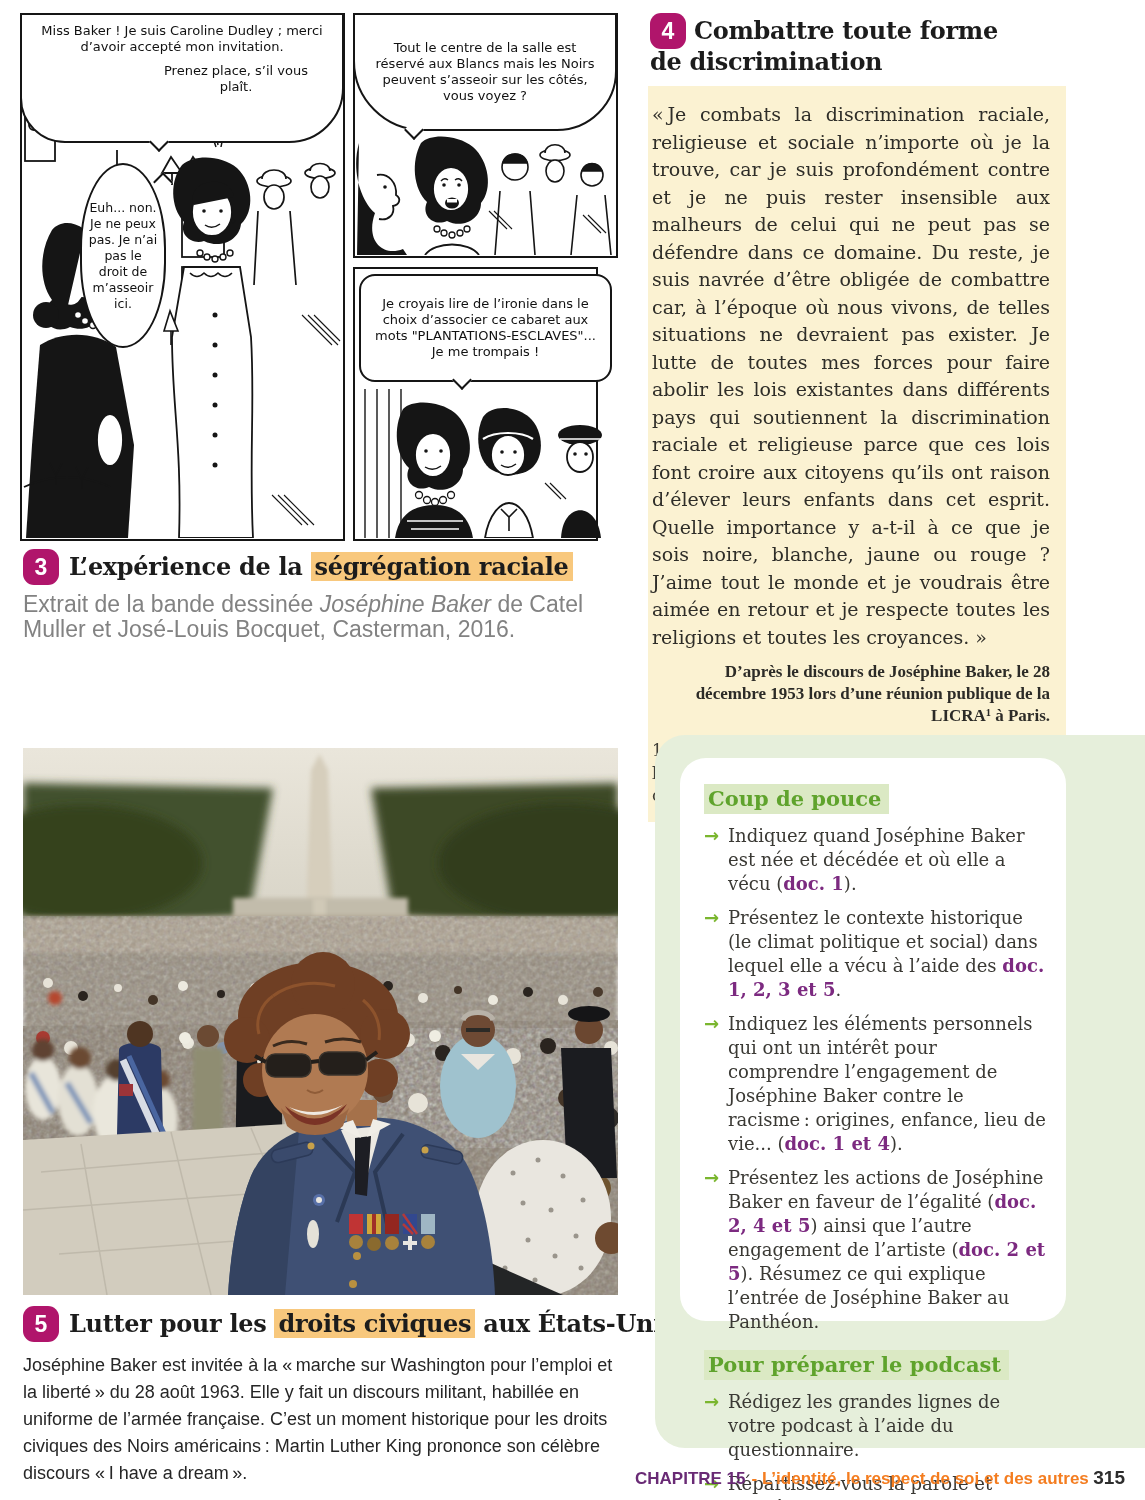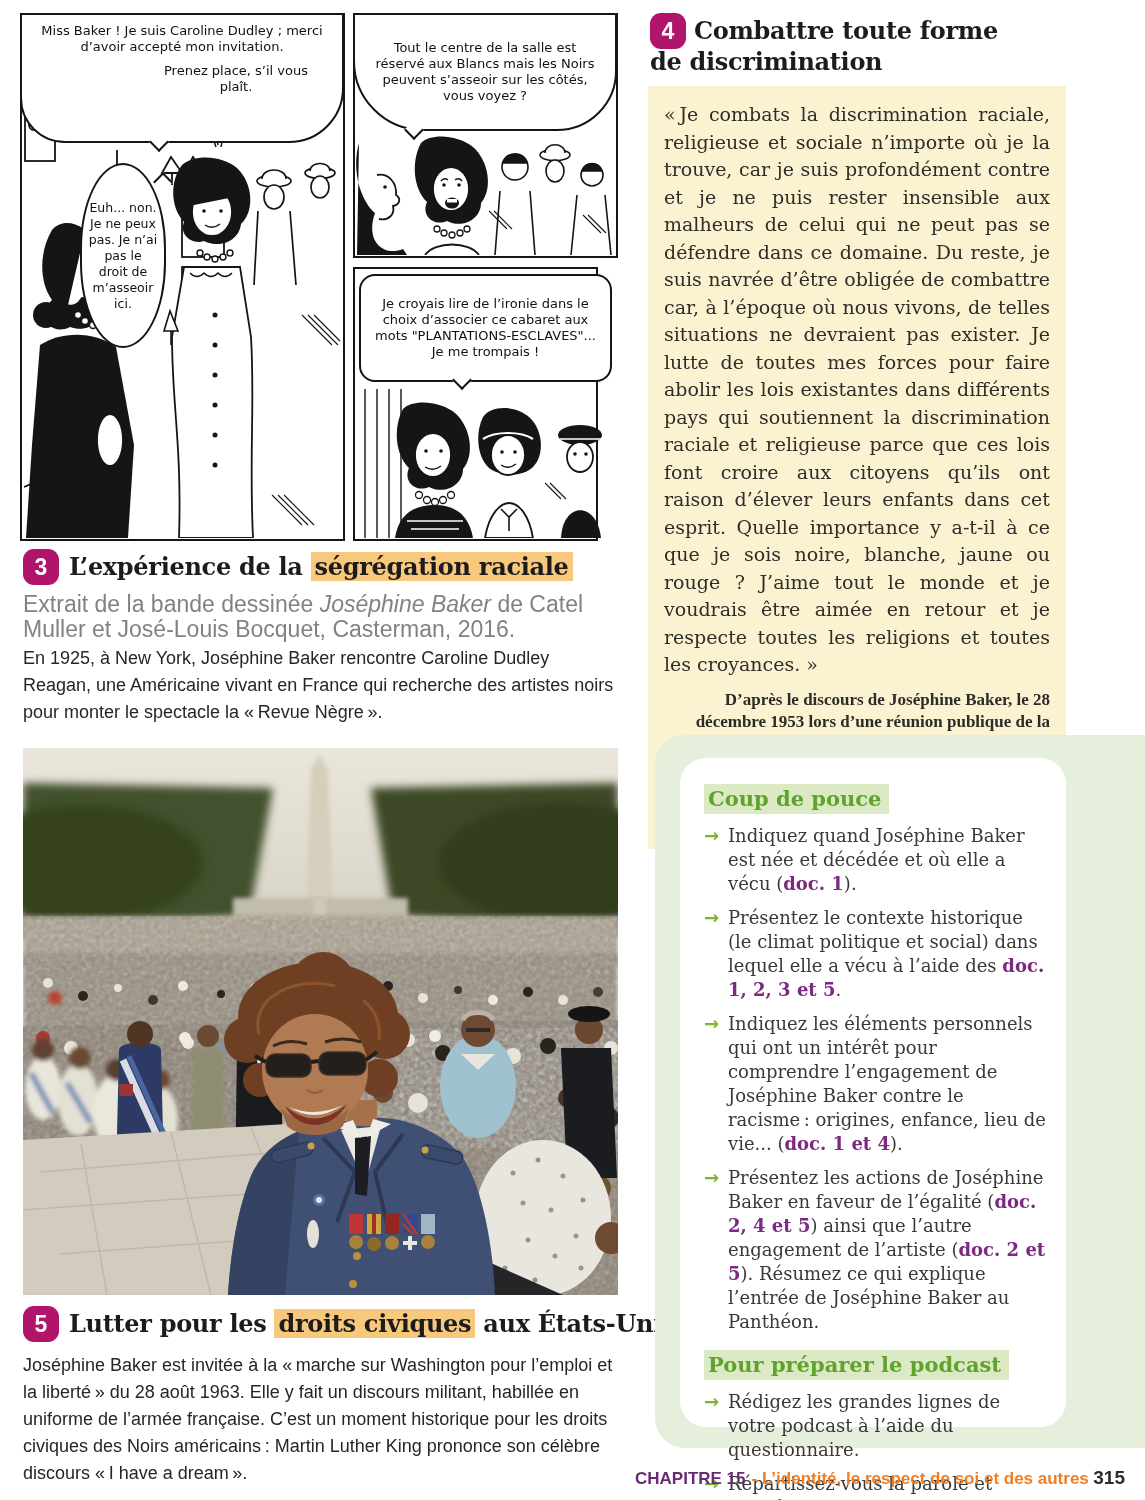--- a/index.html
+++ b/index.html
@@ -26,33 +26,33 @@
 
   
   .caption { position:absolute; font-size:23px; line-height:25px; color:#828282; }
   .caption .it { font-style:italic; }
   .body-text { position:absolute; font-size:18px; line-height:27px; color:#262626; }
 
   
   .doc4-head-line { font-family:"DejaVu Serif", serif; font-weight:bold; font-size:24px;
                     color:#1c1c1c; letter-spacing:-0.3px; line-height:31px; }
   .quote-box { position:absolute; left:648px; top:86px; width:418px; background:#fbf2d2;
-               padding:15px 16px 14px 16px; }
+               padding:15px 16px 14px 4px; }
   .quote { font-family:"DejaVu Serif", serif; font-size:19px; line-height:27.5px; color:#2e2d28;
            text-align:justify; }
   .attribution { font-family:"Liberation Serif", serif; font-weight:bold; font-size:17px;
                  line-height:22px; color:#2c2b27; text-align:right; margin-top:10px; }
   .footnote { font-family:"DejaVu Serif", serif; font-size:16.5px; line-height:22.5px;
               color:#3e3d36; margin-top:13px; }
   .footnote .hl { background:#f8c87d; padding:0 2px; }
 
   
   .green-box { position:absolute; left:655px; top:735px; width:490px; height:713px;
                background:#e6efdb; border-radius:30px 0 0 30px; }
-  .white-card { position:absolute; left:25px; top:23px; width:386px; height:669px;
+  .white-card { position:absolute; left:25px; top:23px; width:386px; height:563px;
                 background:#ffffff; border-radius:26px; padding:26px 18px 0 24px; }
   .help-title { display:inline-block; font-family:"DejaVu Serif", serif; font-size:21px;
                 font-weight:bold; color:#5fa32c; background:#dcead9; background:#dbe9c4;
                 padding:2px 8px 3px 4px; }
   .bullets { margin-top:10px; }
   .bullet { display:flex; margin-bottom:10px; }
   .arrow { color:#7ab62e; font-weight:bold; font-family:"DejaVu Sans",sans-serif;
            font-size:18px; line-height:24px; width:24px; flex:0 0 24px; }
   .bullet-text { font-family:"DejaVu Serif", serif; font-size:18px; line-height:24px; color:#3a3934; }
   .docref { font-weight:bold; color:#7c2a80; }
@@ -271,21 +271,20 @@
 
   <div class="badge" style="left:23px; top:549px;">
     <span>3</span>
   </div>
   <div class="doc-title" style="position:absolute; left:69px; top:550px;">
     <span>L’expérience de la </span><span class="hl">ségrégation raciale</span>
   </div>
   <p class="caption" style="left:23px; top:592px; width:562px;">
     <span>Extrait de la bande dessinée </span><span class="it">Joséphine Baker</span><span> de Catel Muller et José-Louis Bocquet, Casterman, 2016.</span>
   </p>
-  <p class="body-text" style="left:23px; top:645px; width:592px;">En 1925, à New York, Joséphine Baker rencontre Caroline Dudley Reagan, une Américaine vivant en France qui recherche des artistes noirs pour monter le spectacle la « Revue Nègre ».</p>
 
   <div class="badge" style="left:650px; top:13px;">
     <span>4</span>
   </div>
   <div style="position:absolute; left:650px; top:15px; width:470px;">
     <div class="doc4-head-line" style="margin-left:44px;">Combattre toute forme</div>
     <div class="doc4-head-line">de discrimination</div>
   </div>
   <div class="quote-box">
     <p class="quote">« Je combats la discrimination raciale, religieuse et sociale n’importe où je la trouve, car je suis profondément contre et je ne puis rester insensible aux malheurs de celui qui ne peut pas se défendre dans ce domaine. Du reste, je suis navrée d’être obligée de combattre car, à l’époque où nous vivons, de telles situations ne devraient pas exister. Je lutte de toutes mes forces pour faire abolir les lois existantes dans différents pays qui soutiennent la discrimination raciale et religieuse parce que ces lois font croire aux citoyens qu’ils ont raison d’élever leurs enfants dans cet esprit. Quelle importance y a-t-il à ce que je sois noire, blanche, jaune ou rouge ? J’aime tout le monde et je voudrais être aimée en retour et je respecte toutes les religions et toutes les croyances. »</p>

